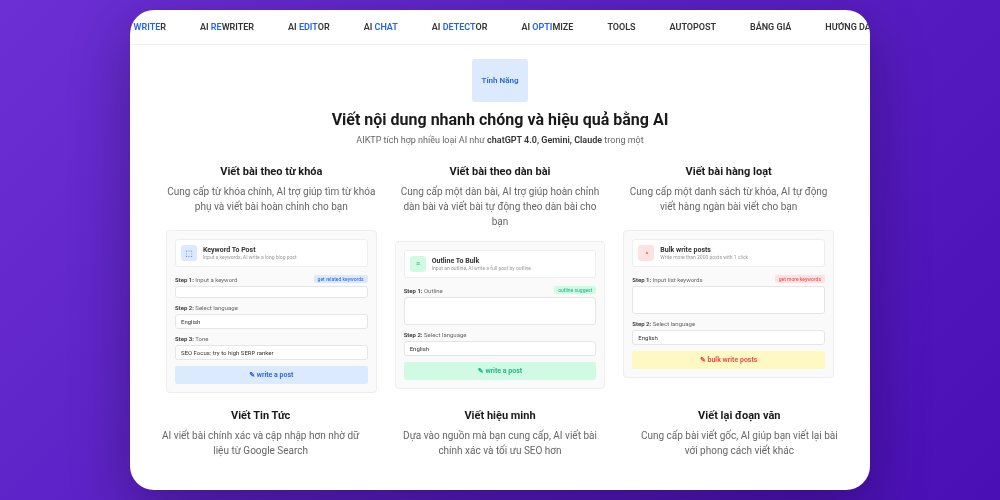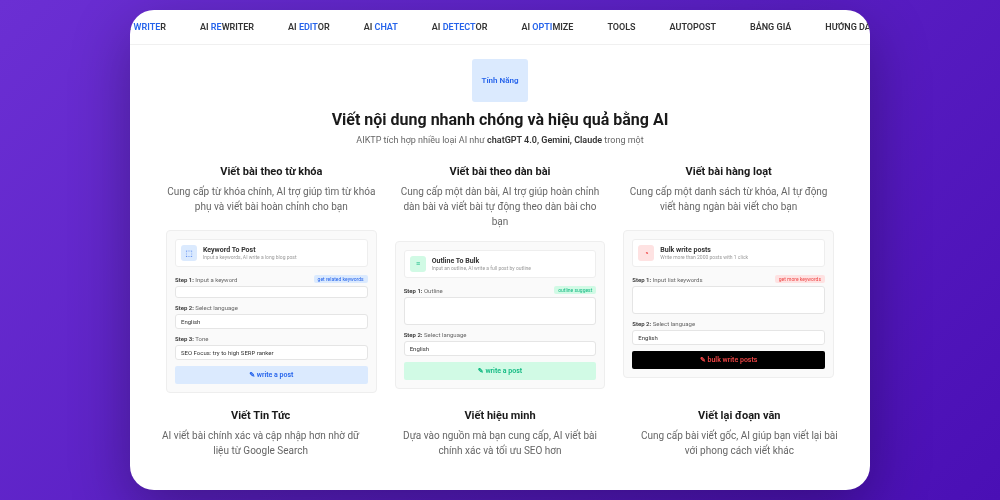--- a/index.html
+++ b/index.html
@@ -30,21 +30,21 @@
 .tag{font-size:5px;padding:1px 4px;border-radius:2px}
 .tag.blue{background:#dbeafe;color:#2563eb}
 .tag.green{background:#d1fae5;color:#10b981}
 .tag.red{background:#fee2e2;color:#ef4444}
 .field{background:#fff;border:1px solid #e5e5e5;border-radius:3px;height:12px;margin-bottom:6px}
 .field.tall{height:28px}
 .sel{background:#fff;border:1px solid #e5e5e5;border-radius:3px;font-size:6px;color:#333;padding:3px 5px;margin-bottom:6px}
 .btn{font-size:7px;font-weight:600;text-align:center;padding:5px;border-radius:2px;margin-top:2px}
 .btn.blue{background:#dbeafe;color:#2563eb}
 .btn.green{background:#d1fae5;color:#10b981}
-.btn.red{background:#000000;color:#ef4444}
+.btn.red{background:#fef9c3;color:#ef4444}
 .row2{display:grid;grid-template-columns:repeat(3,1fr);gap:34px;padding:0 28px 16px}
 .row2 .col h3{margin-bottom:6px}
 .row2 .col .desc{min-height:auto}
 </style>
 </head>
 <body>
 
 <div class="card">
 <div class="nav" id="nav">
       <div class="nav-item">AI <span class="accent">WRITE</span>R</div>

